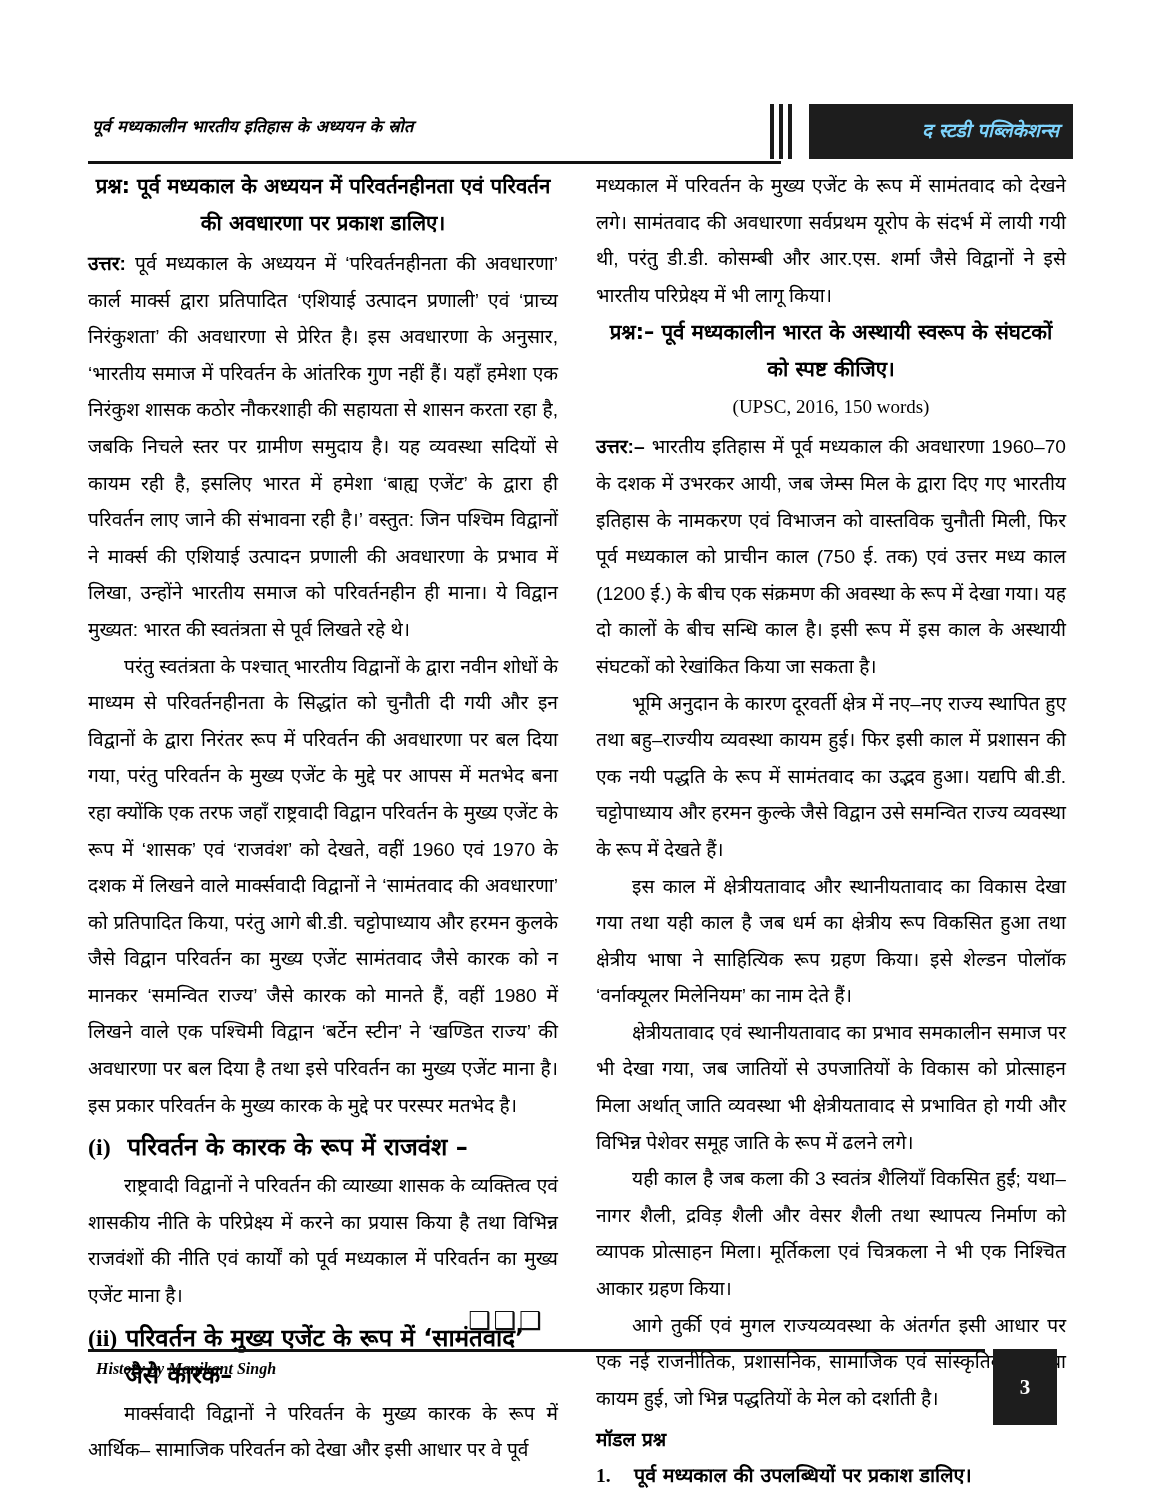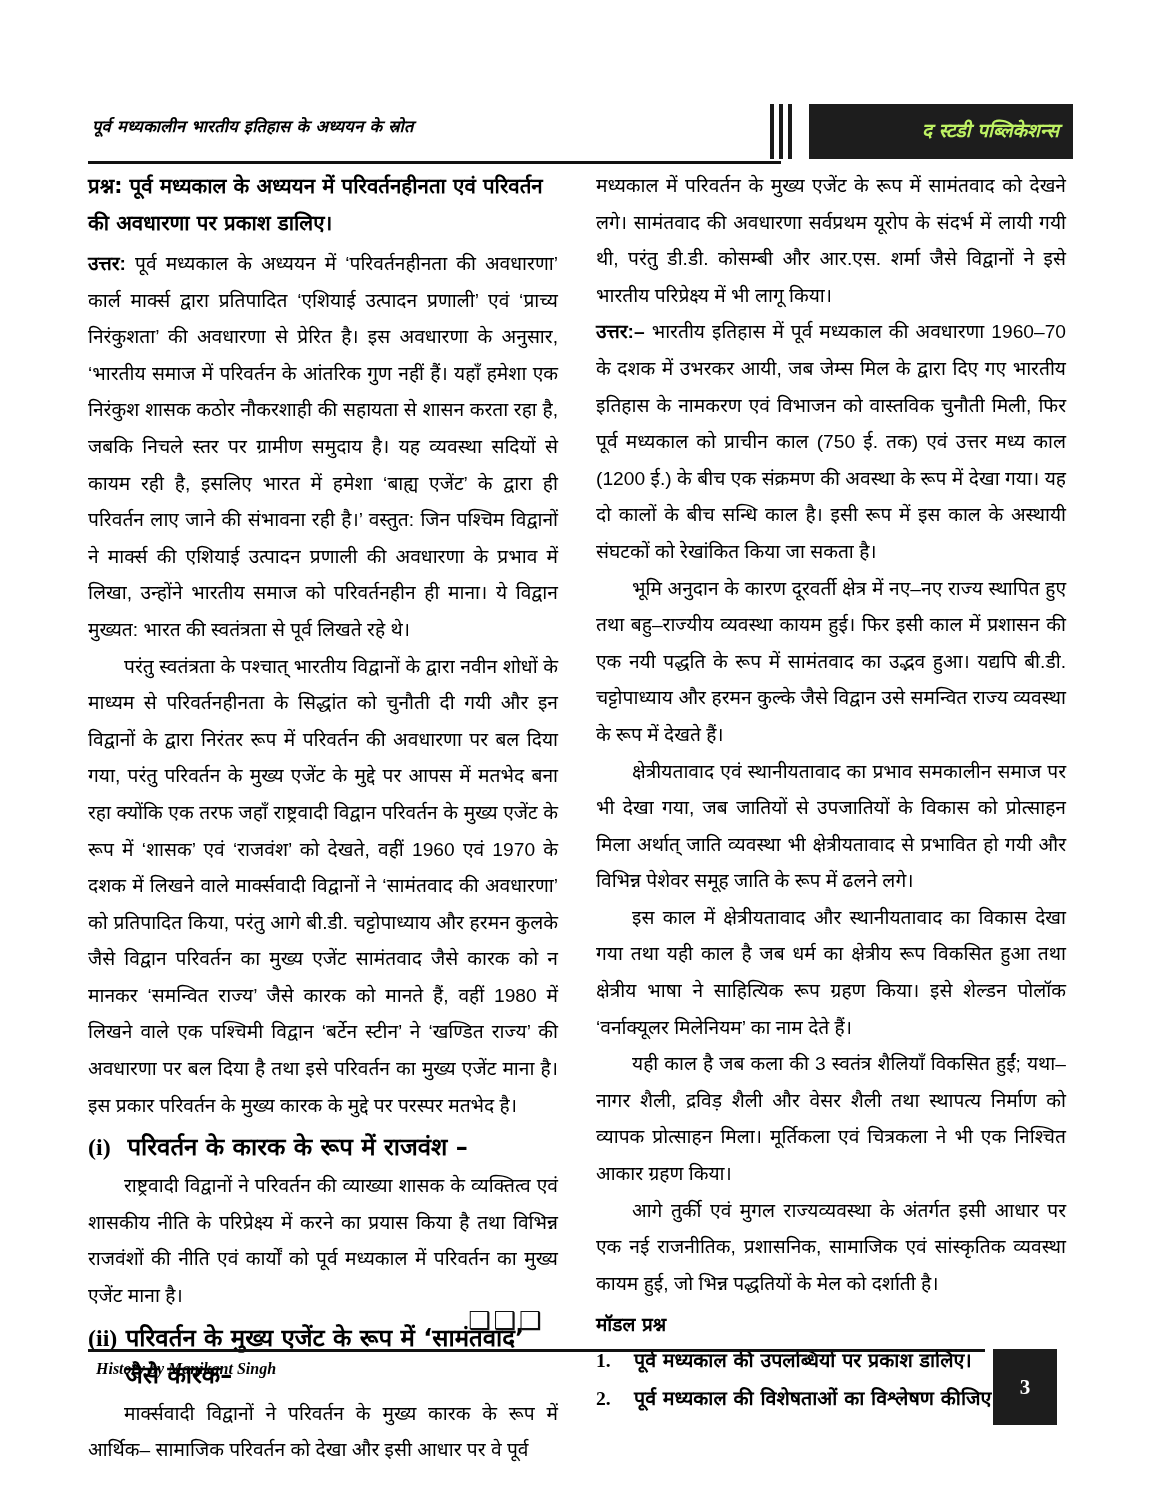--- a/index.html
+++ b/index.html
@@ -63,21 +63,21 @@
     left: 721px;
     top: 0px;
     width: 264px;
     height: 55px;
     background: #1d1d1d;
   }
   .header-brand {
     position: absolute;
     right: 14px;
     top: 13px;
-    color: #bef264;
+    color: #7dd3fc;
     font-family: "DejaVu Sans", sans-serif;
     font-size: 19px;
     font-weight: bold;
     font-style: italic;
     white-space: nowrap;
   }
   .header-rule {
     position: absolute;
     left: 0px;
     top: 57px;
@@ -114,21 +114,21 @@
   .lead {
     font-weight: bold;
   }
 
   
   .qh {
     font-family: "DejaVu Sans", sans-serif;
     font-weight: bold;
     font-size: 20.5px;
     line-height: 37px;
-    text-align: left;
+    text-align: center;
     margin-bottom: 4px;
   }
   .qh .upsc {
     font-family: "Liberation Serif", serif;
     font-weight: normal;
     font-size: 19px;
   }
   .qh-inline-wrap {
     display: block;
   }
@@ -263,28 +263,32 @@
 
     <div class="subh subh-hang"><span class="rom">(ii)</span>&nbsp;<span>परिवर्तन के मुख्य एजेंट के रूप में ‘सामंतवाद’ जैसे कारक–</span></div>
 
     <p class="body-text indent">मार्क्सवादी विद्वानों ने परिवर्तन के मुख्य कारक के रूप में आर्थिक– सामाजिक परिवर्तन को देखा और इसी आधार पर वे पूर्व</p>
   </div>
 
   <div class="col col-right">
 
     <p class="body-text">मध्यकाल में परिवर्तन के मुख्य एजेंट के रूप में सामंतवाद को देखने लगे। सामंतवाद की अवधारणा सर्वप्रथम यूरोप के संदर्भ में लायी गयी थी, परंतु डी.डी. कोसम्बी और आर.एस. शर्मा जैसे विद्वानों ने इसे भारतीय परिप्रेक्ष्य में भी लागू किया।</p>
 
+    <div class="qh">
+      <span class="qh-inline-wrap">प्रश्न:– पूर्व मध्यकालीन भारत के अस्थायी स्वरूप के संघटकों को स्पष्ट कीजिए।</span>
+      <span class="upsc">(UPSC, 2016, 150 words)</span>
+    </div>
 
     <p class="body-text"><span class="lead">उत्तर:–</span><span> भारतीय इतिहास में पूर्व मध्यकाल की अवधारणा 1960–70 के दशक में उभरकर आयी, जब जेम्स मिल के द्वारा दिए गए भारतीय इतिहास के नामकरण एवं विभाजन को वास्तविक चुनौती मिली, फिर पूर्व मध्यकाल को प्राचीन काल (750 ई. तक) एवं उत्तर मध्य काल (1200 ई.) के बीच एक संक्रमण की अवस्था के रूप में देखा गया। यह दो कालों के बीच सन्धि काल है। इसी रूप में इस काल के अस्थायी संघटकों को रेखांकित किया जा सकता है।</span></p>
 
     <p class="body-text indent">भूमि अनुदान के कारण दूरवर्ती क्षेत्र में नए–नए राज्य स्थापित हुए तथा बहु–राज्यीय व्यवस्था कायम हुई। फिर इसी काल में प्रशासन की एक नयी पद्धति के रूप में सामंतवाद का उद्भव हुआ। यद्यपि बी.डी. चट्टोपाध्याय और हरमन कुल्के जैसे विद्वान उसे समन्वित राज्य व्यवस्था के रूप में देखते हैं।</p>
 
+    <p class="body-text indent">इस काल में क्षेत्रीयतावाद और स्थानीयतावाद का विकास देखा गया तथा यही काल है जब धर्म का क्षेत्रीय रूप विकसित हुआ तथा क्षेत्रीय भाषा ने साहित्यिक रूप ग्रहण किया। इसे शेल्डन पोलॉक ‘वर्नाक्यूलर मिलेनियम’ का नाम देते हैं।</p>
+
     <p class="body-text indent">क्षेत्रीयतावाद एवं स्थानीयतावाद का प्रभाव समकालीन समाज पर भी देखा गया, जब जातियों से उपजातियों के विकास को प्रोत्साहन मिला अर्थात् जाति व्यवस्था भी क्षेत्रीयतावाद से प्रभावित हो गयी और विभिन्न पेशेवर समूह जाति के रूप में ढलने लगे।</p>
-
-    <p class="body-text indent">इस काल में क्षेत्रीयतावाद और स्थानीयतावाद का विकास देखा गया तथा यही काल है जब धर्म का क्षेत्रीय रूप विकसित हुआ तथा क्षेत्रीय भाषा ने साहित्यिक रूप ग्रहण किया। इसे शेल्डन पोलॉक ‘वर्नाक्यूलर मिलेनियम’ का नाम देते हैं।</p>
 
     <p class="body-text indent">यही काल है जब कला की 3 स्वतंत्र शैलियाँ विकसित हुईं; यथा– नागर शैली, द्रविड़ शैली और वेसर शैली तथा स्थापत्य निर्माण को व्यापक प्रोत्साहन मिला। मूर्तिकला एवं चित्रकला ने भी एक निश्चित आकार ग्रहण किया।</p>
 
     <p class="body-text indent">आगे तुर्की एवं मुगल राज्यव्यवस्था के अंतर्गत इसी आधार पर एक नई राजनीतिक, प्रशासनिक, सामाजिक एवं सांस्कृतिक व्यवस्था कायम हुई, जो भिन्न पद्धतियों के मेल को दर्शाती है।</p>
 
     <div class="modelhead">मॉडल प्रश्न</div>
 
     <ol class="model">
       <li>
         <span class="num">1.</span>

